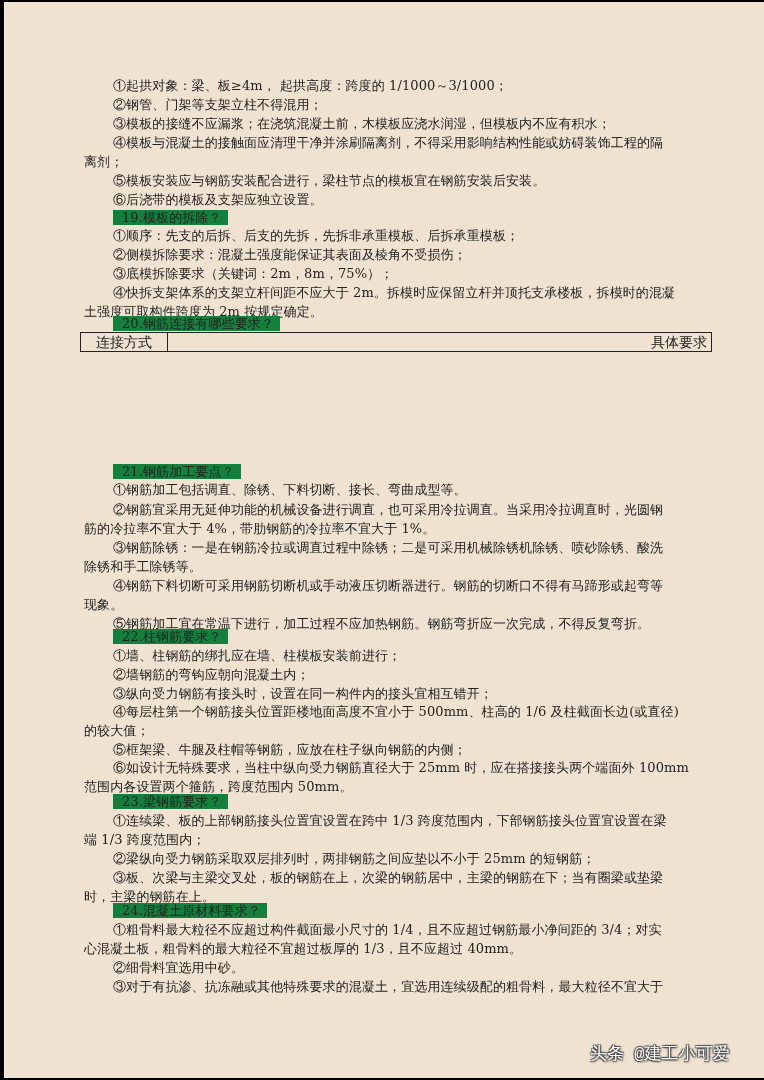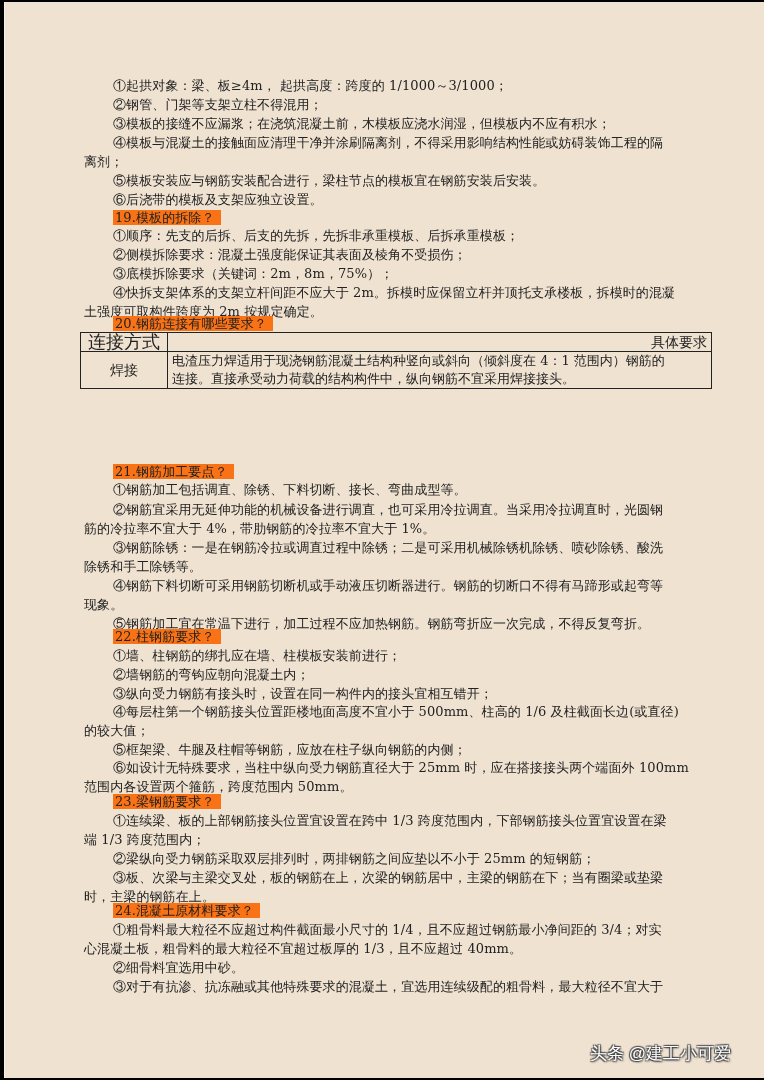--- a/index.html
+++ b/index.html
@@ -16,34 +16,34 @@
   .content {
     position: absolute; left: 0; top: 73px; width: 764px;
     color: #222;
     font-size: 13px;
   }
   .line {
     position: absolute; white-space: nowrap; line-height: 18px; letter-spacing: 0.1px;
   }
   .ind { left: 108px; text-align: center; }
   .cont { left: 79px; }
-  .hl { background: #f97316; padding: 0 6px 0 2px; }
+  .hl { background: #15803d; padding: 0 6px 0 9px; }
   table.req {
     position: absolute; left: 75px; top: 257px; width: 632px;
     border-collapse: collapse; font-size: 13px; color: #222;
   }
   table.req td, table.req th {
     border: 1.5px solid #222; padding: 0 4px; line-height: 18px; font-weight: normal;
   }
   table.req th { height: 18px; }
   table.req td.method { width: 78px; text-align: center; font-size: 14px; }
   table.req td.desc { text-align: left; }
   .watermark {
     position: absolute; left: 585px; top: 1040px;
-    font-family: Liberation Sans, sans-serif;
+    font-family: Liberation Mono, monospace;
     font-size: 17px; color: #fff;
     text-shadow: 1px 1px 2px #333, -1px -1px 1px #555, 1px -1px 1px #555, -1px 1px 1px #555;
   }
 </style>
 </head>
 <body>
 
 <div class="page">
   <div class="content">
 
@@ -60,29 +60,22 @@
     <div class="line ind" style="top:171px">②侧模拆除要求：混凝土强度能保证其表面及棱角不受损伤；</div>
     <div class="line ind" style="top:190px">③底模拆除要求（关键词：2m，8m，75%）；</div>
     <div class="line ind" style="top:209px">④快拆支架体系的支架立杆间距不应大于 2m。拆模时应保留立杆并顶托支承楼板，拆模时的混凝</div>
     <div class="line cont" style="top:228px">土强度可取构件跨度为 2m 按规定确定。</div>
 
     <div class="line ind" style="top:240px"><span class="hl">20.钢筋连接有哪些要求？</span></div>
 
     <table class="req">
       <tbody>
           <tr>
-        <th class="method" style="font-size:18px;width:78px;">连接方式</th>
+        <th class="method" style="font-size:14px;width:78px;">连接方式</th>
         <th style="font-size:14px;text-align:right;">具体要求</th>
-      </tr>
-      <tr>
-        <td class="method">焊接</td>
-        <td class="desc">
-          <div>电渣压力焊适用于现浇钢筋混凝土结构种竖向或斜向（倾斜度在 4：1 范围内）钢筋的</div>
-          <div>连接。直接承受动力荷载的结构构件中，纵向钢筋不宜采用焊接接头。</div>
-        </td>
       </tr>
     </tbody>
       </table>
 
     <div class="line ind" style="top:388px"><span class="hl">21.钢筋加工要点？</span></div>
     <div class="line ind" style="top:406px">①钢筋加工包括调直、除锈、下料切断、接长、弯曲成型等。</div>
     <div class="line ind" style="top:426px">②钢筋宜采用无延伸功能的机械设备进行调直，也可采用冷拉调直。当采用冷拉调直时，光圆钢</div>
     <div class="line cont" style="top:445px">筋的冷拉率不宜大于 4%，带肋钢筋的冷拉率不宜大于 1%。</div>
     <div class="line ind" style="top:464px">③钢筋除锈：一是在钢筋冷拉或调直过程中除锈；二是可采用机械除锈机除锈、喷砂除锈、酸洗</div>
     <div class="line cont" style="top:483px">除锈和手工除锈等。</div>

